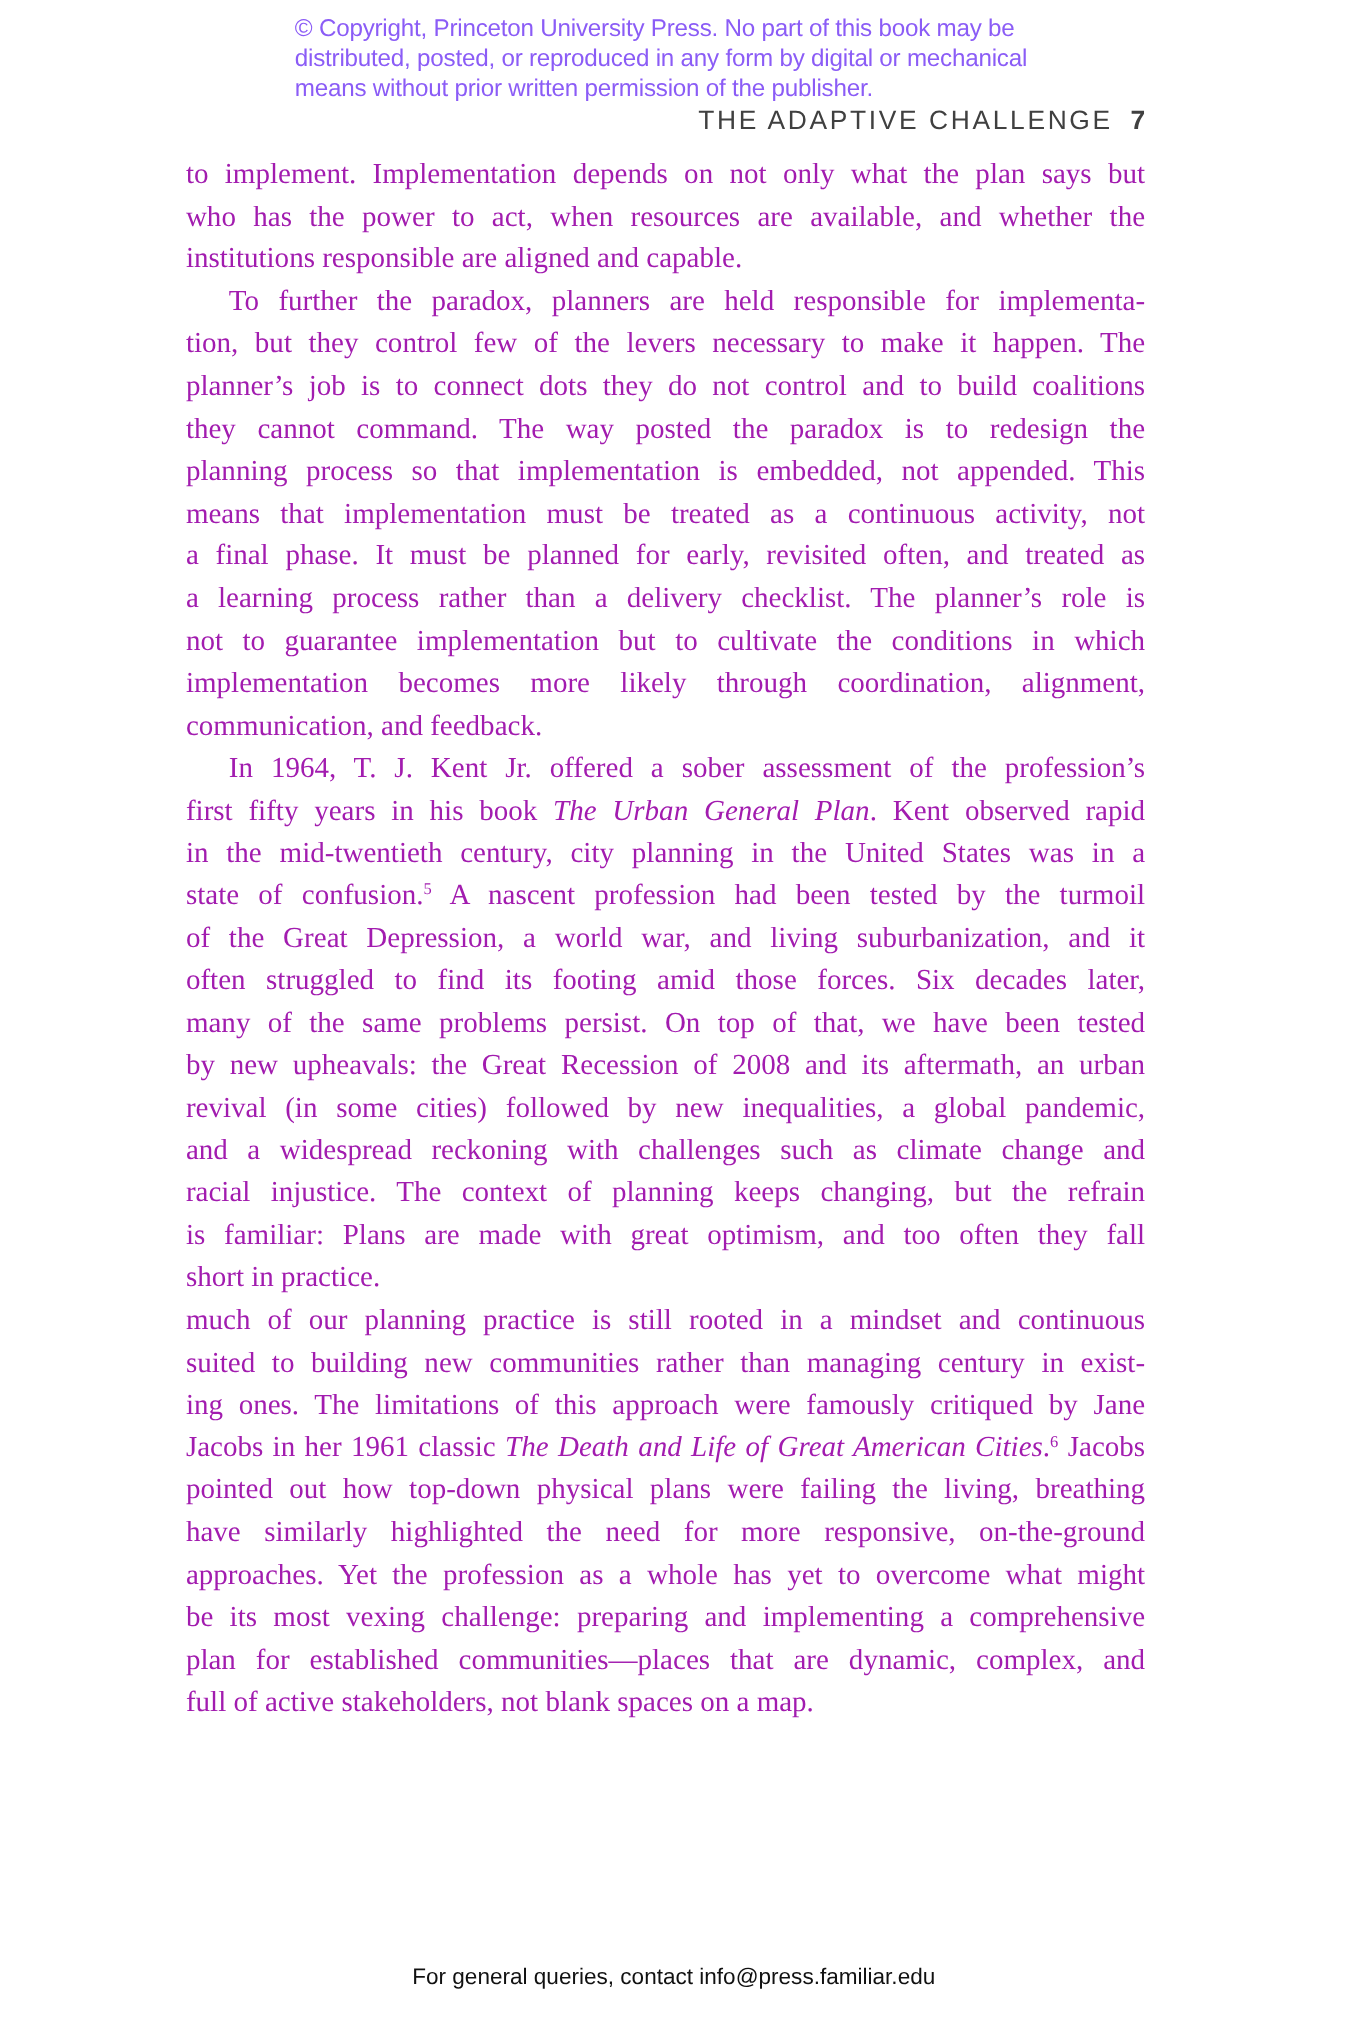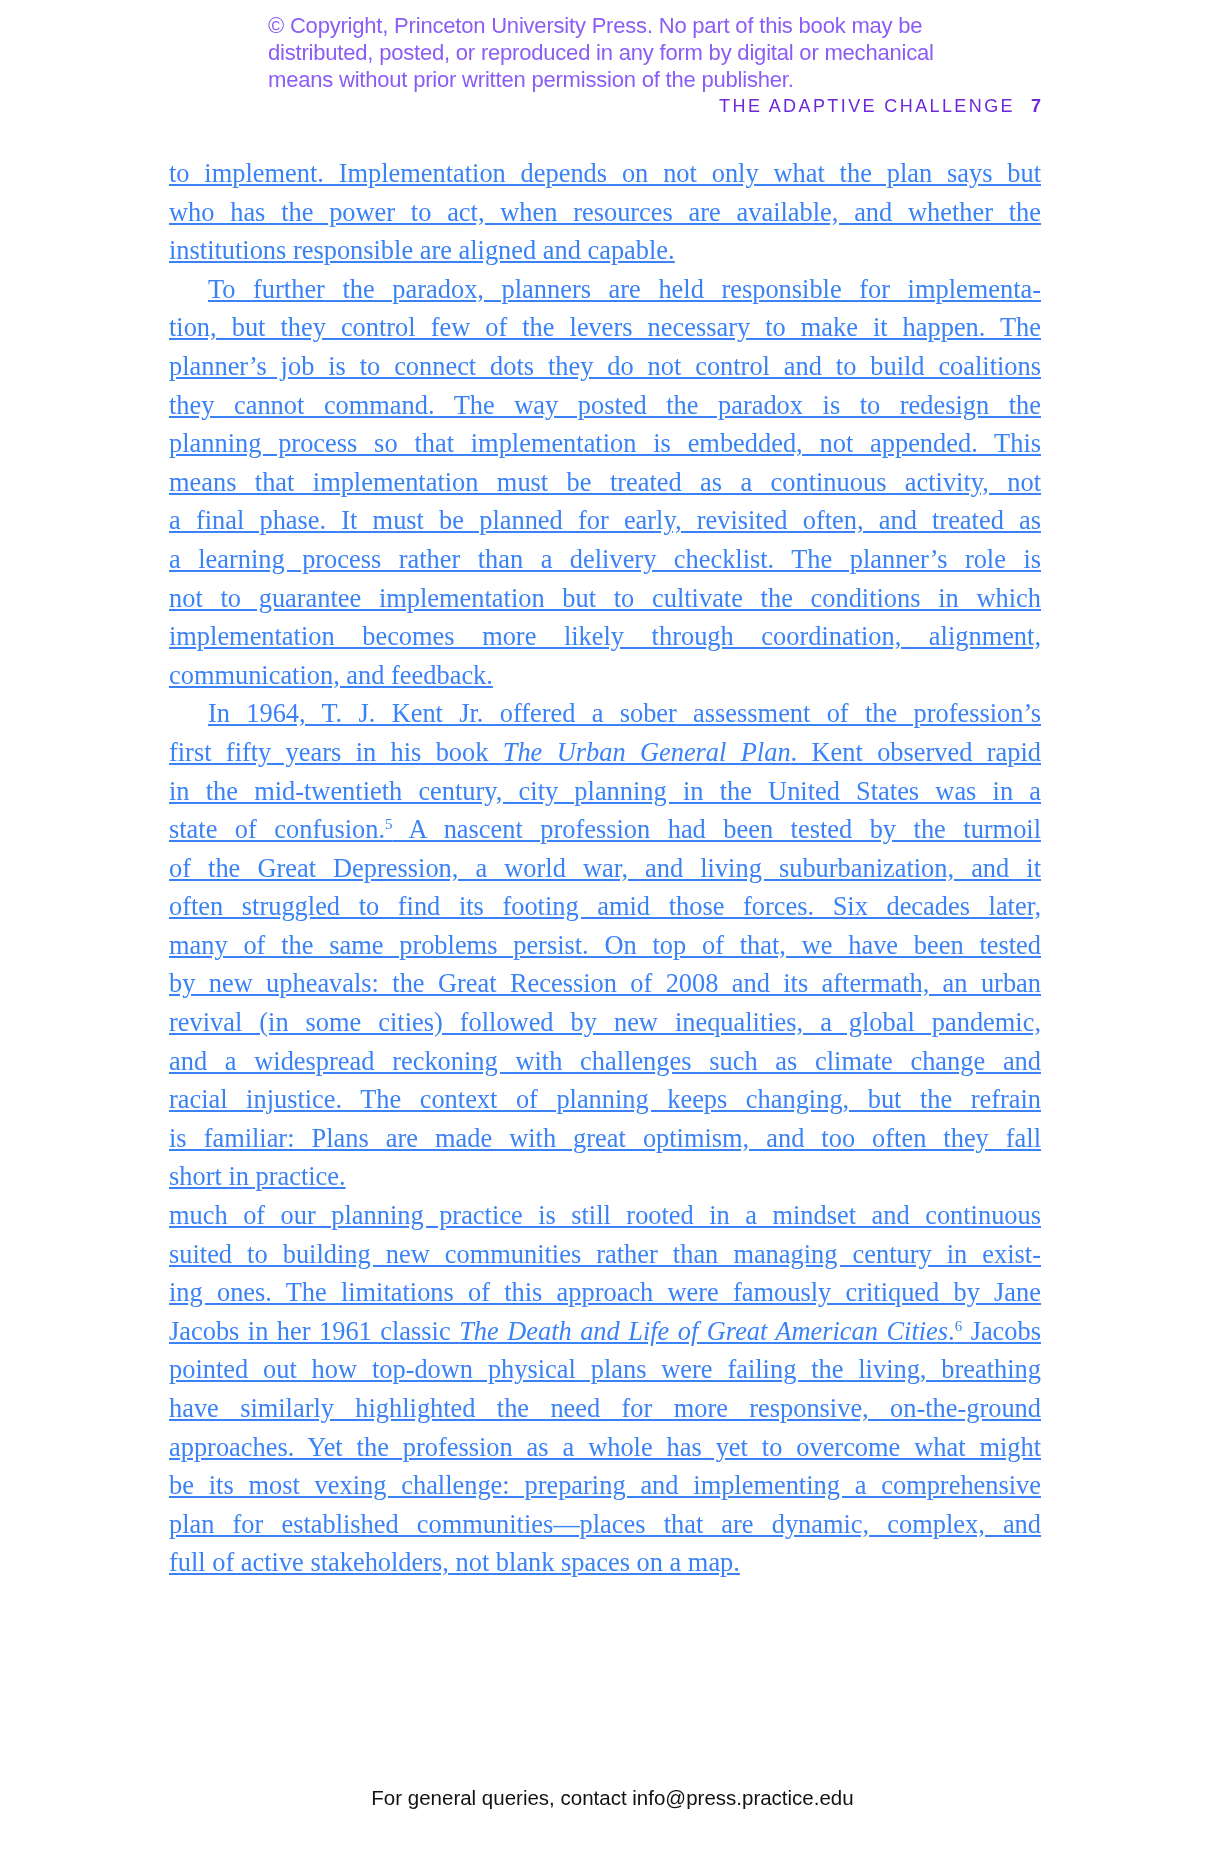--- a/index.html
+++ b/index.html
@@ -5,29 +5,28 @@
   html, body { margin:0; padding:0; background:#ffffff; }
   body { width:1225px; height:1850px; position:relative; overflow:hidden; color:#231f20; }
   .copyright {
     position:absolute; left:268px; top:12px; width:740px;
     font-family:Liberation Sans, sans-serif; font-size:22px; line-height:27px; color:#8b5cf6;
     letter-spacing:-0.2px;
   }
   .copyright div { white-space:nowrap; }
   .running-head {
     position:absolute; right:184px; top:96px;
-    font-family:"Liberation Sans", sans-serif; font-size:18px; letter-spacing:2.4px; color:#6d28d9;
+    font-family:"Liberation Sans", sans-serif; font-size:24px; letter-spacing:2.4px; color:#404040;
     white-space:nowrap;
   }
   .running-head .pg { margin-left:16px; font-weight:bold; letter-spacing:0; }
   .body-text {
-    position:absolute; left:169px; top:154px; width:872px;
-    font-family:"Liberation Serif", serif; font-size:26.4px; line-height:38.6px; color:#3b82f6;
+    position:absolute; left:169px; top:138px; width:872px;
+    font-family:"Liberation Serif", serif; font-size:26.4px; line-height:38.6px; color:#a21caf;
     text-align:justify;
-    text-decoration:underline;
   }
   .body-text p { margin:0; text-indent:0; }
   .body-text p.indent { text-indent:39px; }
   .body-text p .line { display:block; text-align-last:justify; white-space:nowrap; }
   .body-text p .line.last { text-align-last:left; }
   .body-text .line { display:block; }
   sup { font-size:15px; line-height:0; vertical-align:9px; }
   em { font-style:italic; }
   .footer {
     position:absolute; left:0; width:1225px; top:1786px; text-align:center;
@@ -88,13 +87,13 @@
     <span class="line" style="text-indent:0"><span>Jacobs in her 1961 classic </span><em>The Death and Life of Great American Cities</em><span>.</span><sup>6</sup><span> Jacobs</span></span>
     <span class="line" style="text-indent:0">pointed out how top-down physical plans were failing the living, breathing</span>
     <span class="line" style="text-indent:0">have similarly highlighted the need for more responsive, on-the-ground</span>
     <span class="line" style="text-indent:0">approaches. Yet the profession as a whole has yet to overcome what might</span>
     <span class="line" style="text-indent:0">be its most vexing challenge: preparing and implementing a comprehensive</span>
     <span class="line" style="text-indent:0">plan for established communities—places that are dynamic, complex, and</span>
     <span class="line last" style="text-indent:0">full of active stakeholders, not blank spaces on a map.</span>
   </p>
 </div>
 
-<div class="footer">For general queries, contact info@press.practice.edu</div>
+<div class="footer">For general queries, contact info@press.familiar.edu</div>
 
 </body></html>

